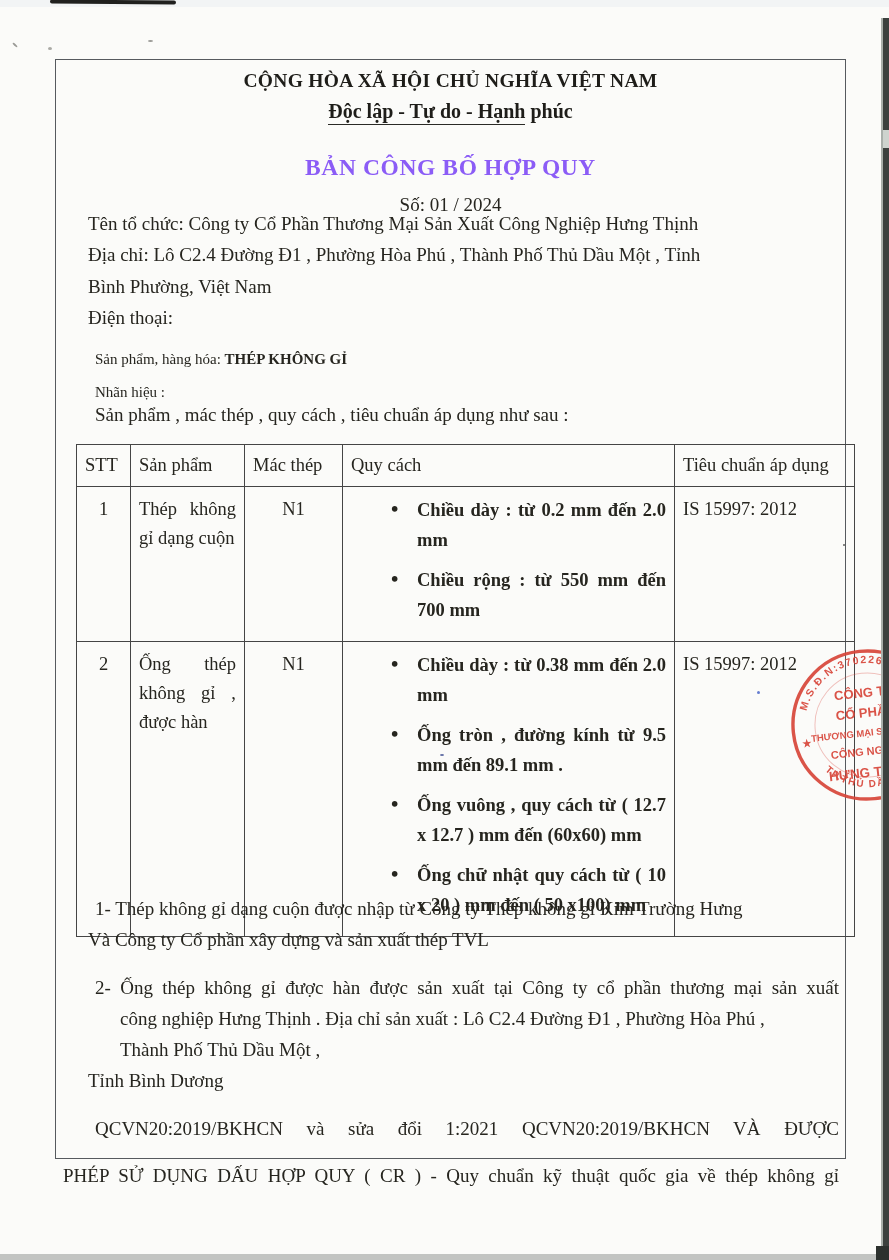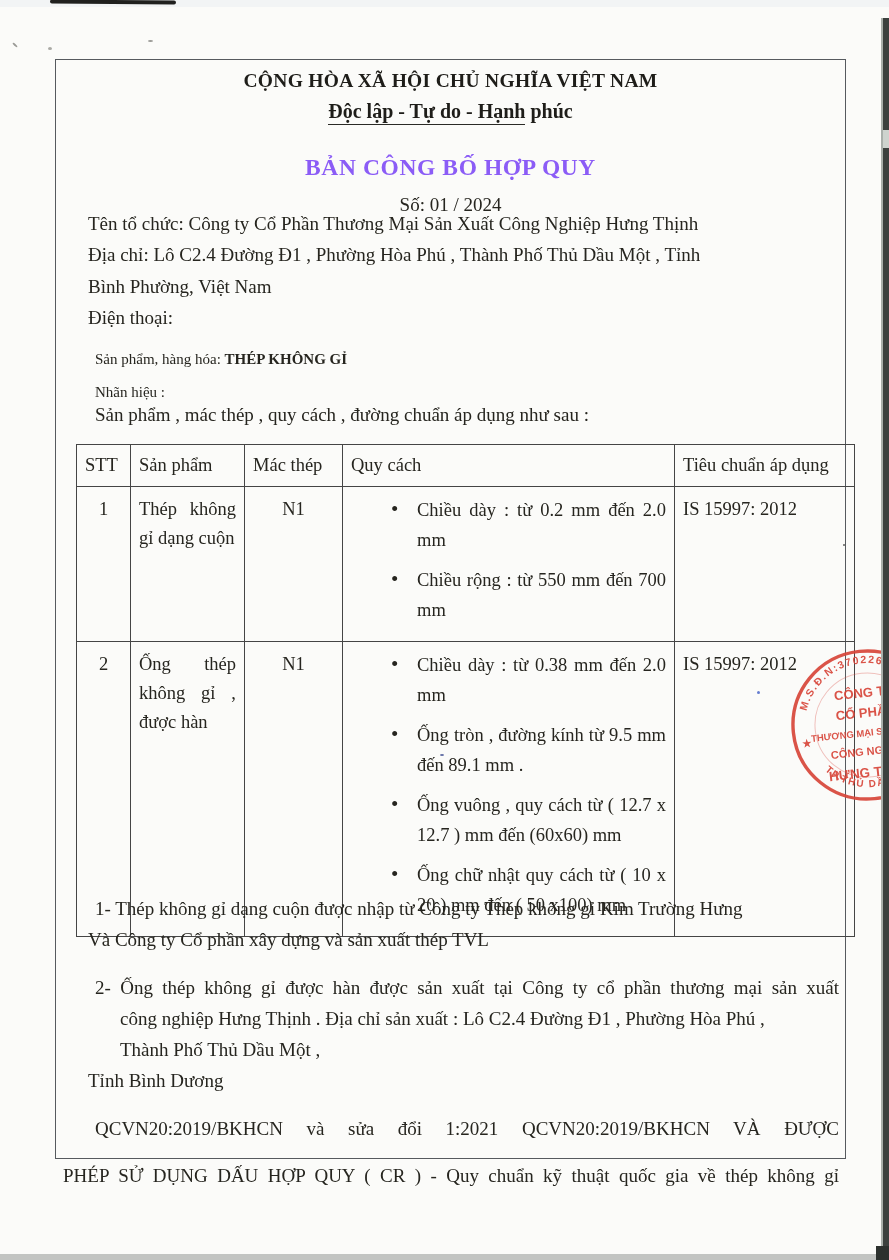--- a/index.html
+++ b/index.html
@@ -23,21 +23,21 @@
   
   table.spec{position:absolute;left:76px;top:444px;width:778px;border-collapse:collapse;table-layout:fixed;
              font-size:18.5px;color:#26251f;}
   table.spec th,table.spec td{border:1.6px solid #454545;vertical-align:top;font-weight:normal;
              padding:8px 8px 6px 8px;box-sizing:border-box;line-height:29px;}
   table.spec th{height:40px;text-align:left;padding-top:6px;}
   th.c,td.c{text-align:center;}
   td.just{text-align:justify;padding-left:12px;padding-right:10px;}
   tr.r1{height:99px;} tr.r2{height:232px;}
   td.qc{padding:10px 10px 6px 0;}
-  ul.bl{margin:0;padding:0 0 0 66px;list-style:none;}
+  ul.bl{margin:0;padding:0 0 0 66px;list-style:none;font-weight:bold;}
   ul.bl li{position:relative;text-align:justify;margin-bottom:10px;line-height:30px;}
   ul.bl li:before{content:"\2022";position:absolute;left:-26px;top:-1px;font-size:21px;}
   
   .notes{left:63px;top:893px;width:776px;font-size:19px;line-height:31.3px;}
   .pl32{padding-left:32px;box-sizing:border-box;}
   .pl25{padding-left:25px;box-sizing:border-box;}
   .pl57{padding-left:57px;box-sizing:border-box;}
   .jl{text-align:justify;text-align-last:justify;margin-top:16px;}
   
   .stamp{left:781px;top:631px;width:100px;height:188px;overflow:hidden;}
@@ -85,21 +85,21 @@
     <div>Địa chỉ: Lô C2.4 Đường Đ1 , Phường Hòa Phú , Thành Phố Thủ Dầu Một , Tỉnh</div>
     <div>Bình Phường, Việt Nam</div>
     <div>Điện thoại:</div>
   </div>
 
   <div class="abs prod">
     <div><span>Sản phẩm, hàng hóa: </span><span class="b">THÉP KHÔNG GỈ</span></div>
     <div>Nhãn hiệu :</div>
   </div>
 
-  <div class="abs intro">Sản phẩm , mác thép , quy cách , đường chuẩn áp dụng như sau :</div>
+  <div class="abs intro">Sản phẩm , mác thép , quy cách , tiêu chuẩn áp dụng như sau :</div>
 
   <table class="spec">
     <colgroup>
         <col style="width:54px">
         <col style="width:114px">
         <col style="width:98px">
         <col style="width:332px">
         <col style="width:180px">
       </colgroup>
     <tbody>

